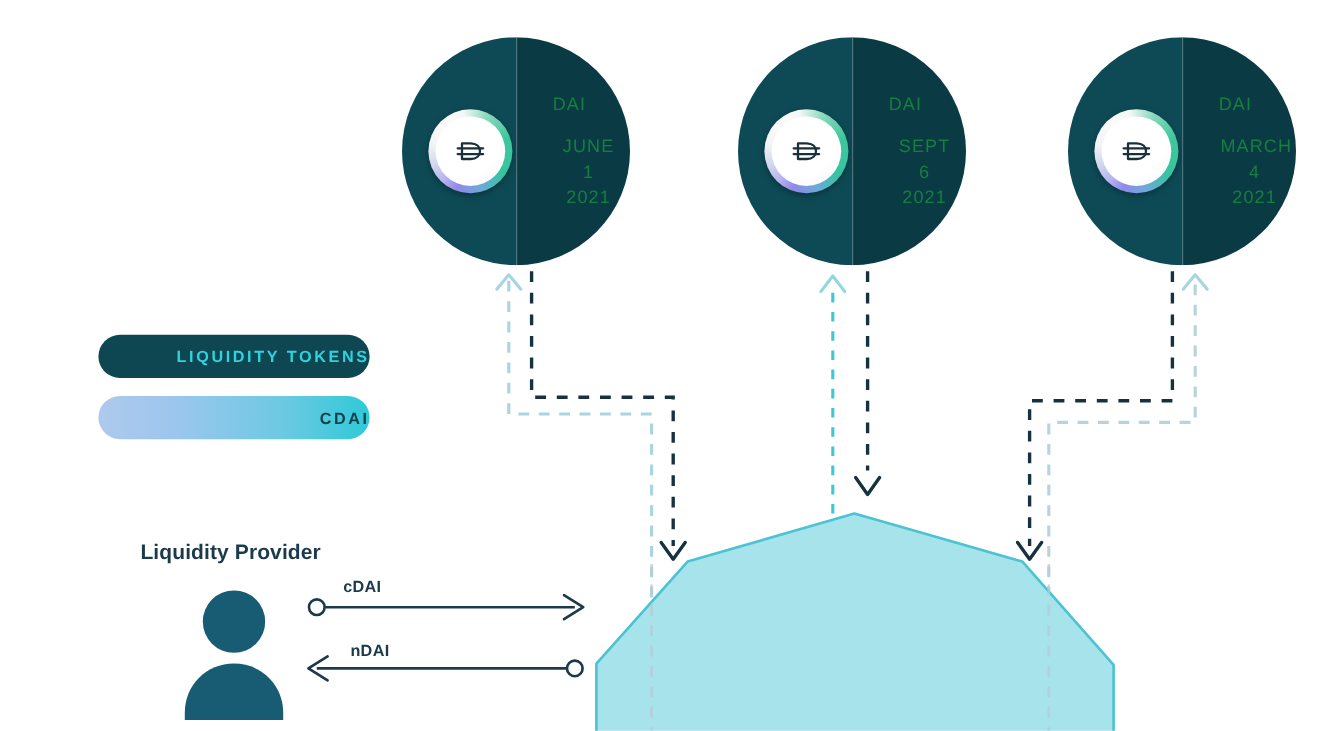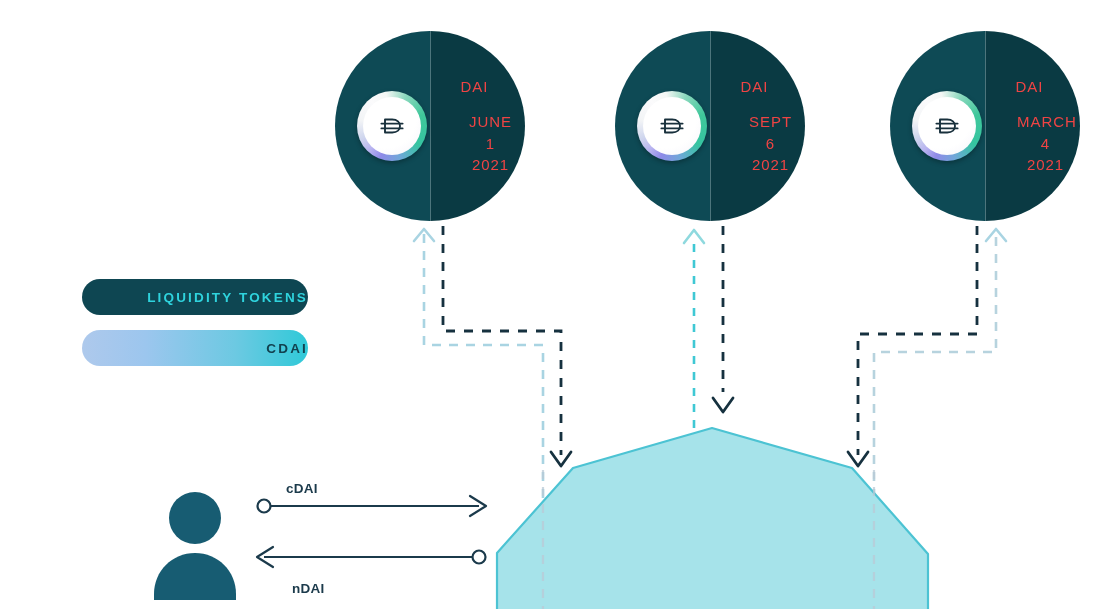--- a/index.html
+++ b/index.html
@@ -52,21 +52,21 @@
     height: 100%;
     background: rgba(160,190,195,0.45);
   }
   .mc-text {
     position: absolute;
     right: 6px;
     top: 50%;
     transform: translateY(-50%);
     width: 89px;
     text-align: center;
-    color: #ef4444;
+    color: #15803d;
     letter-spacing: 0.06em;
     line-height: 1.42;
   }
   .mc-asset {
     font-size: 15px;
     display: block;
     margin-bottom: 14px;
   }
   .mc-date {
     font-size: 15px;
@@ -138,21 +138,21 @@
     letter-spacing: 0.005em;
   }
   .flow-label {
     position: absolute;
     font-size: 13.5px;
     font-weight: 700;
     color: #1b3a4b;
     letter-spacing: 0.02em;
   }
   #label-cdai { left: 286px; top: 481px; }
-  #label-ndai { left: 292px; top: 535px; margin-top: 46px; }
+  #label-ndai { left: 292px; top: 535px; }
   #ntoken-label {
     position: absolute;
     left: 568px;
     top: 522px;
     width: 290px;
     text-align: center;
     font-size: 18px;
     font-weight: 700;
     color: #143a4c;
     letter-spacing: 0.005em;
@@ -275,20 +275,21 @@
     </div>
   </div>
 
   <div class="legend-pill" id="legend-liquidity">
     <span>LIQUIDITY TOKENS</span>
   </div>
   <div class="legend-pill" id="legend-cdai">
     <span>CDAI</span>
   </div>
 
+  <div id="lp-label">Liquidity Provider</div>
 
   <svg class="layer" viewBox="0 0 1120 609">
     <g>
       <circle cx="195" cy="518" r="26" fill="#175c72"></circle>
       <path d="M 154 594 C 154 571 172 553 195 553 C 218 553 236 571 236 594 L 236 600 L 154 600 Z" fill="#175c72"></path>
     </g>
 
     <g>
       <circle cx="264" cy="506" r="6.5" fill="#ffffff" stroke="#1b3a4b" stroke-width="2.2"></circle>
       <line x1="271" y1="506" x2="479" y2="506" stroke="#1b3a4b" stroke-width="2.2"></line>

